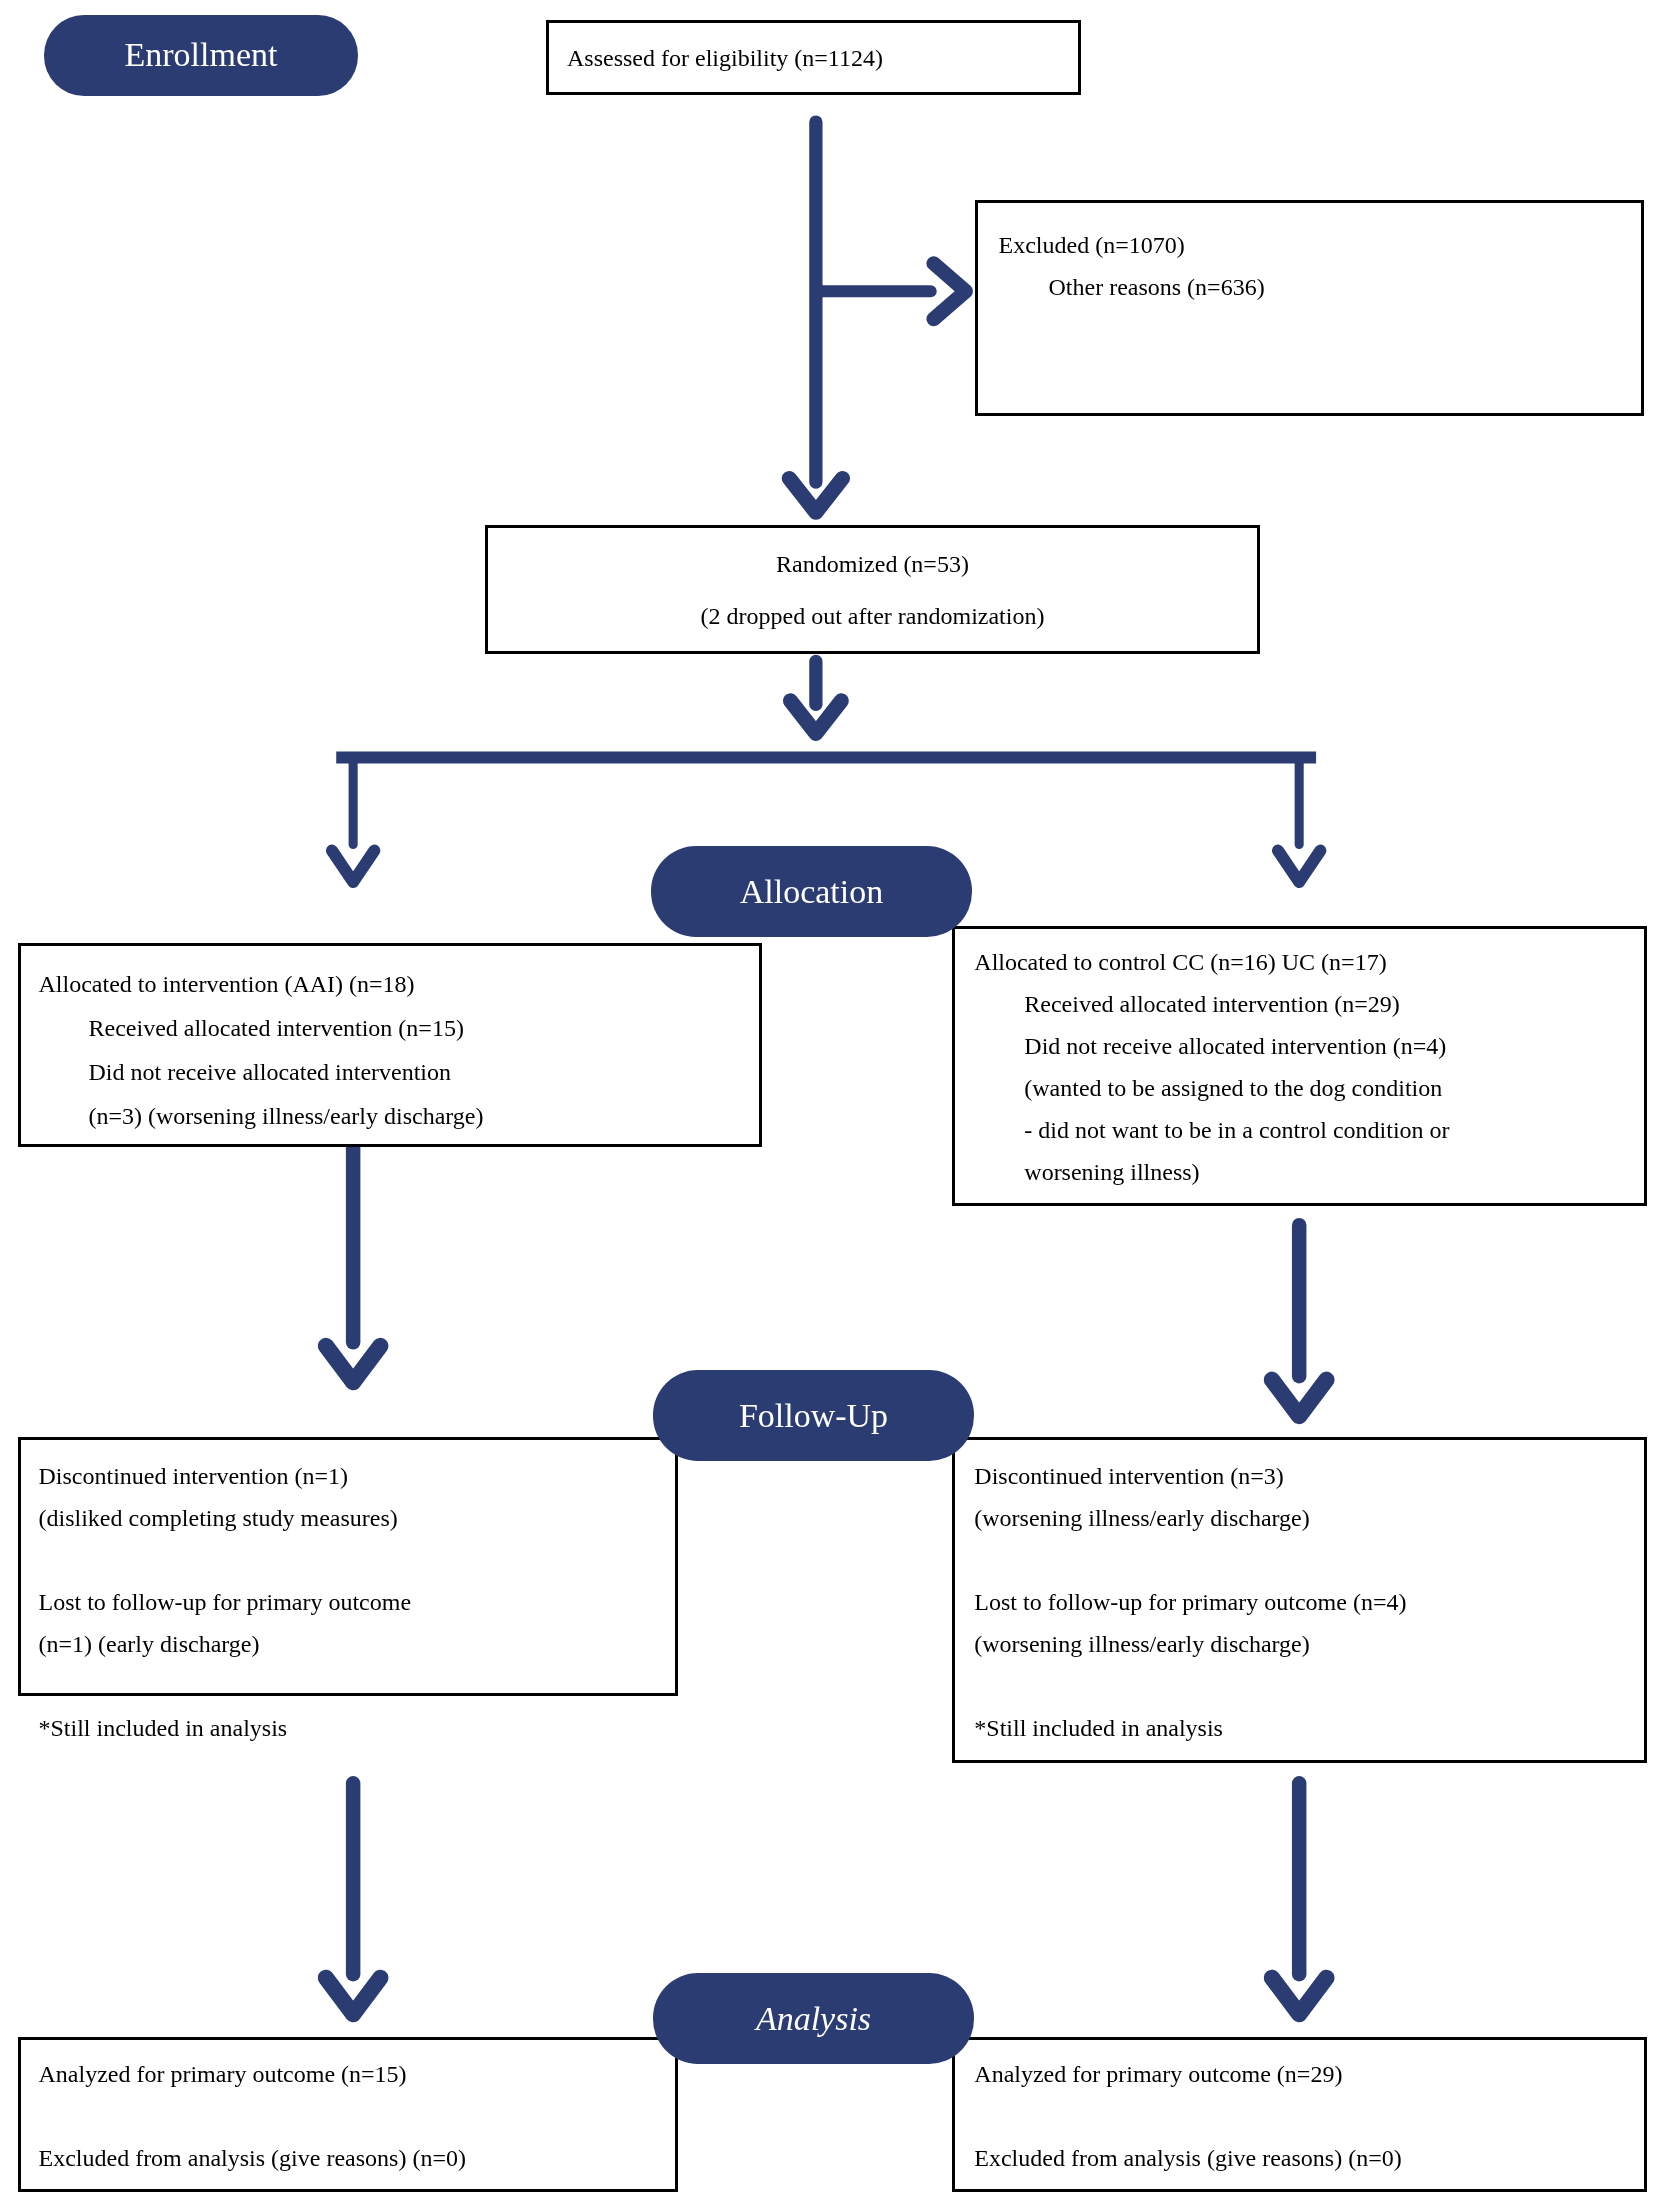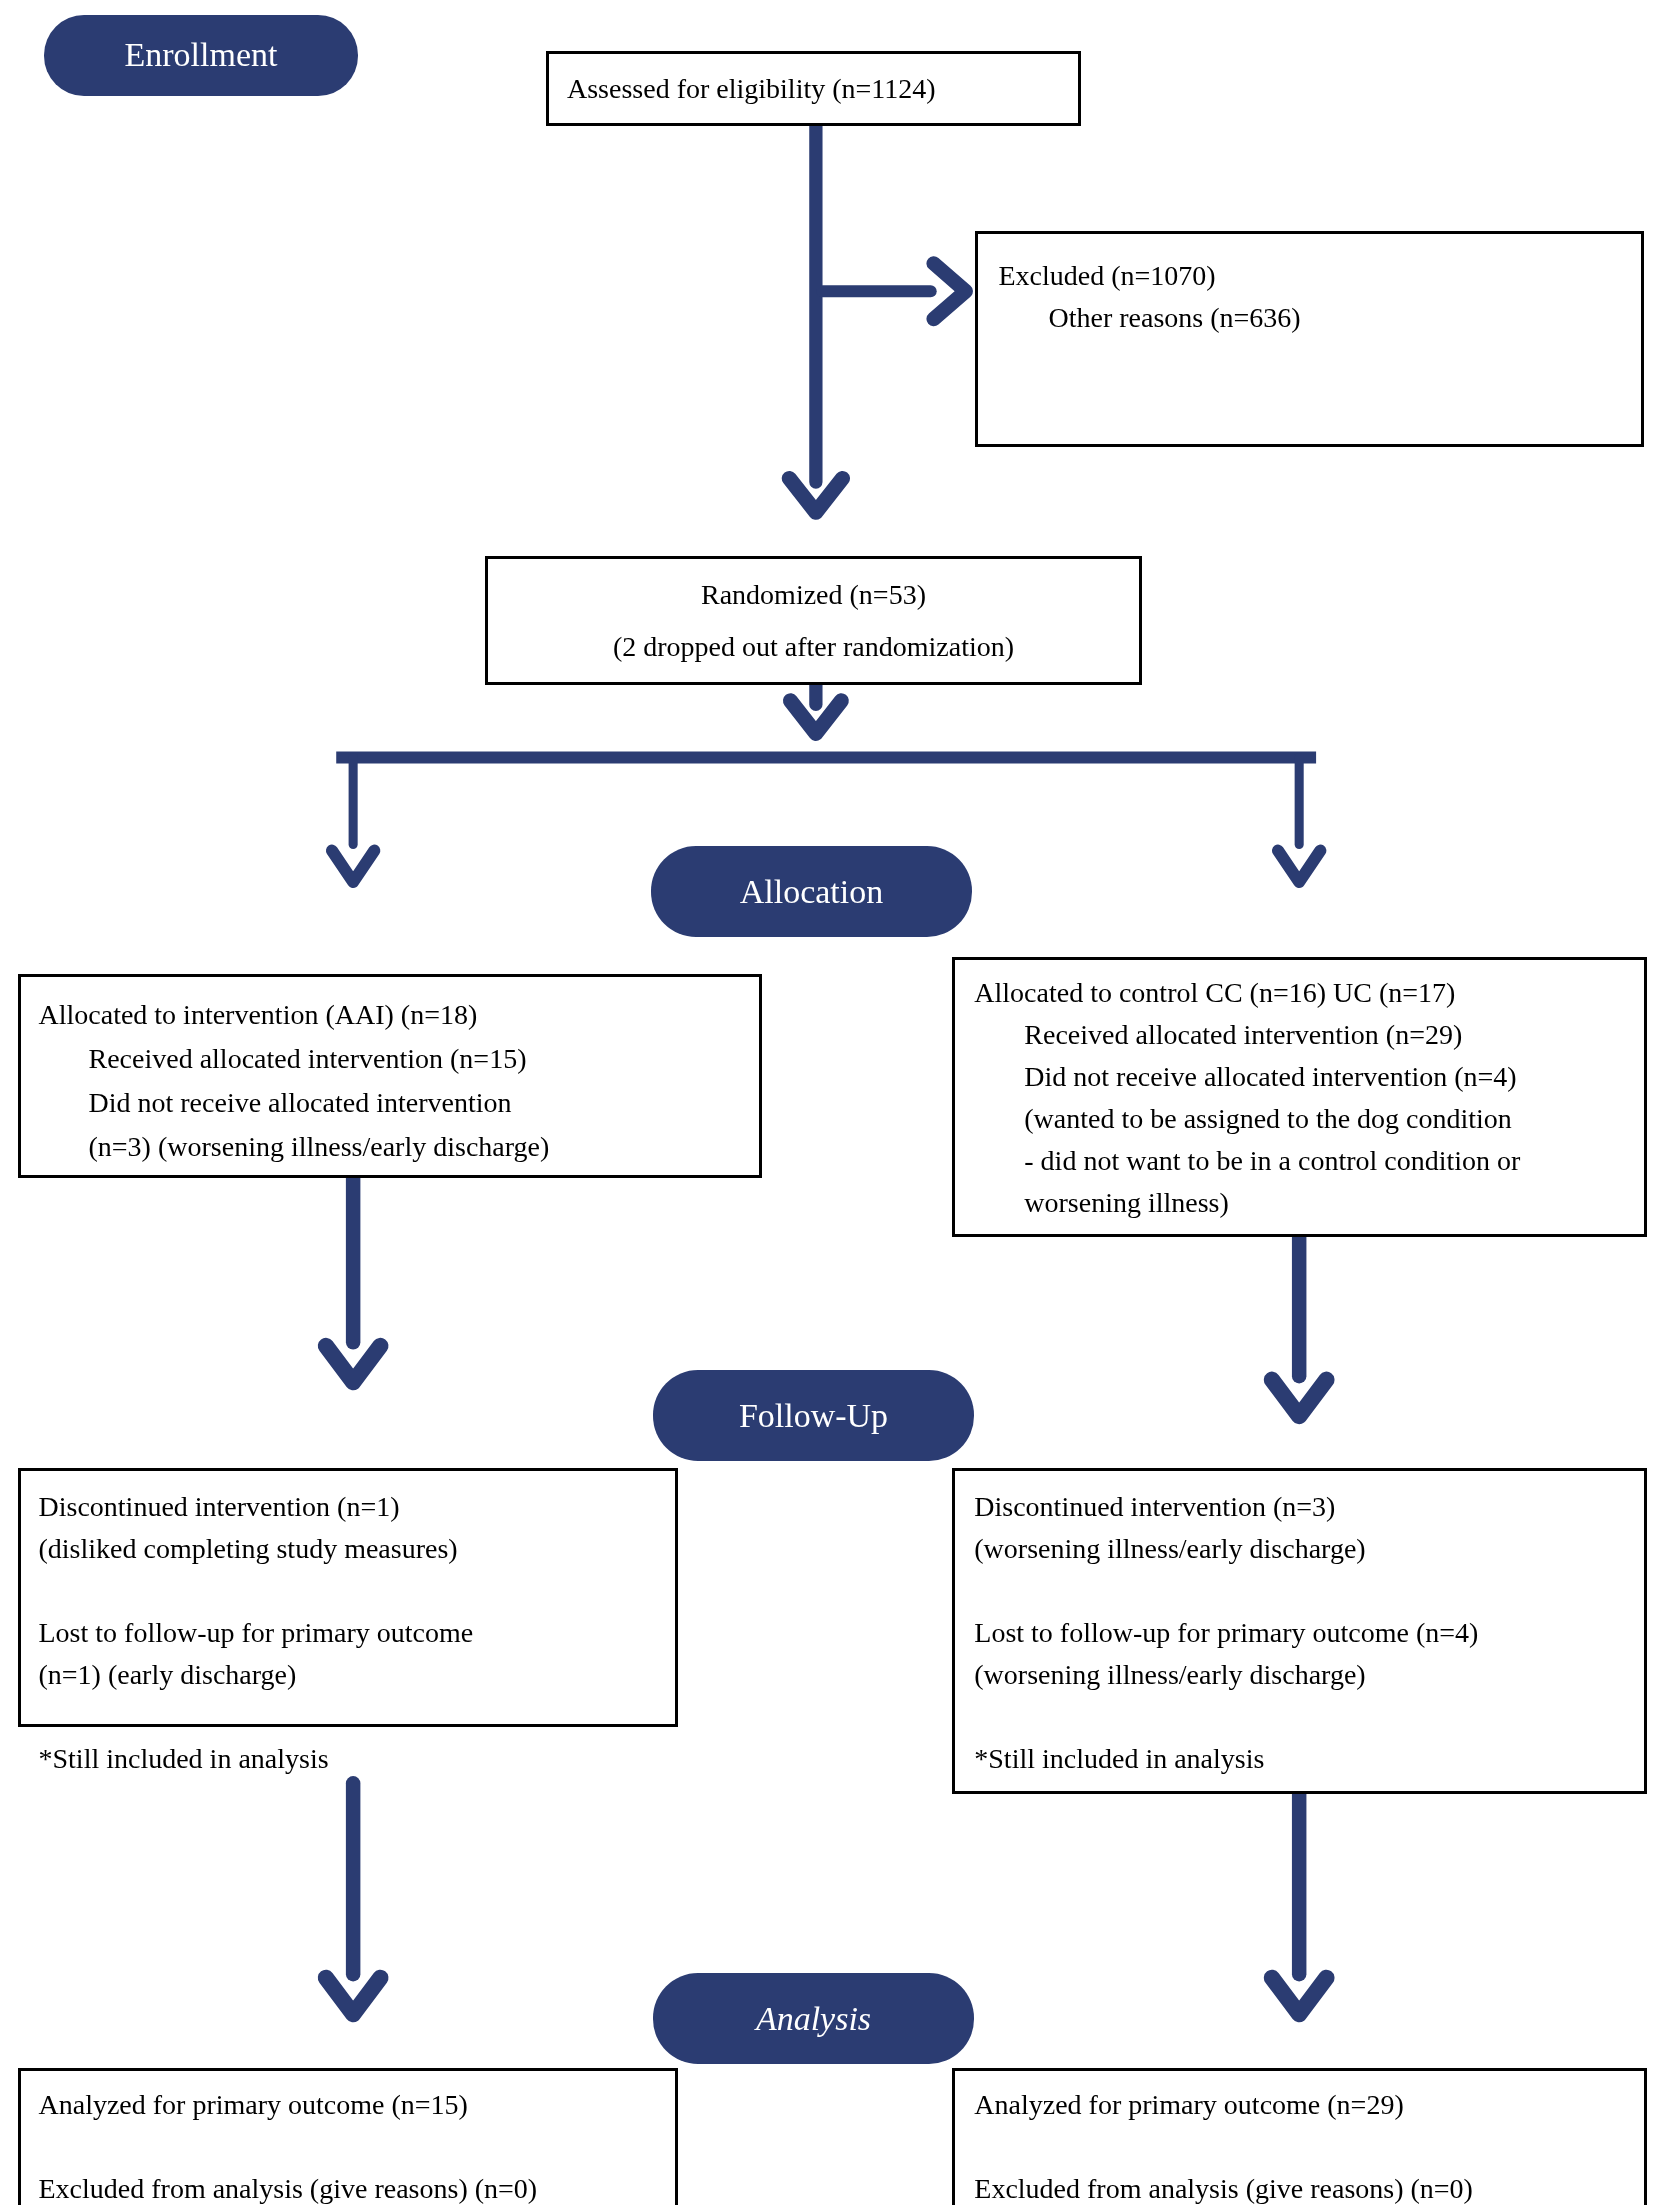--- a/index.html
+++ b/index.html
@@ -16,24 +16,23 @@
   .connectors{
     position:absolute;left:0;top:0;width:1665px;height:2205px;
     color:var(--accent,#2b3c72);
     pointer-events:none;
   }
   .box{
     position:absolute;
     box-sizing:border-box;
     background:#fff;
     border:3px solid var(--border,#000);
-    font-size:28px;
+    font-size:24px;
     line-height:42px;
     z-index:2;
-    margin-top:31px;
   }
   .box .line{white-space:nowrap;}
   .indent{padding-left:50px;}
   .sp{margin-top:42px;}
   .badge{
     position:absolute;
     box-sizing:border-box;
     background:var(--accent,#2b3c72);
     color:var(--badge_text,#fff);
     display:flex;align-items:center;justify-content:center;
@@ -41,21 +40,21 @@
     z-index:3;
     border-radius:45px;
   }
   #badge-enrollment{left:44px;top:14.5px;width:314px;height:81px;border-radius:40px;}
   #badge-allocation{left:651px;top:846px;width:321px;height:91px;}
   #badge-followup{left:653px;top:1370px;width:321px;height:91px;}
   #badge-analysis{left:653px;top:1973px;width:321px;height:91px;font-style:italic;}
 
   #box-assessed{left:546px;top:20px;width:535px;height:75px;display:flex;align-items:center;padding:0 0 0 18px;}
   #box-excluded{left:975px;top:200px;width:669px;height:216px;padding:20.5px 14.5px 0 20.5px;}
-  #box-randomized{left:485px;top:525px;width:657px;height:129px;display:flex;flex-direction:column;align-items:center;justify-content:center;line-height:52px;text-align:center;}
+  #box-randomized{left:485px;top:525px;width:775px;height:129px;display:flex;flex-direction:column;align-items:center;justify-content:center;line-height:52px;text-align:center;}
   #box-alloc-int{left:17.5px;top:943px;width:744px;height:204px;padding:15.7px 11px 0 18px;line-height:44px;}
   #box-alloc-ctrl{left:952px;top:926px;width:695px;height:280px;padding:12px 11px 0 19.3px;}
   #box-fu-int{left:17.5px;top:1437px;width:660px;height:259px;padding:14.5px 11px 0 18px;}
   #box-fu-ctrl{left:952px;top:1437px;width:695px;height:326px;padding:14.5px 11px 0 19.3px;}
   #box-an-int{left:17.5px;top:2037px;width:660px;height:155px;padding:13.3px 11px 0 18px;}
   #box-an-ctrl{left:952px;top:2037px;width:695px;height:155px;padding:13.3px 11px 0 19.3px;}
 </style>
 </head>
 <body>
 

